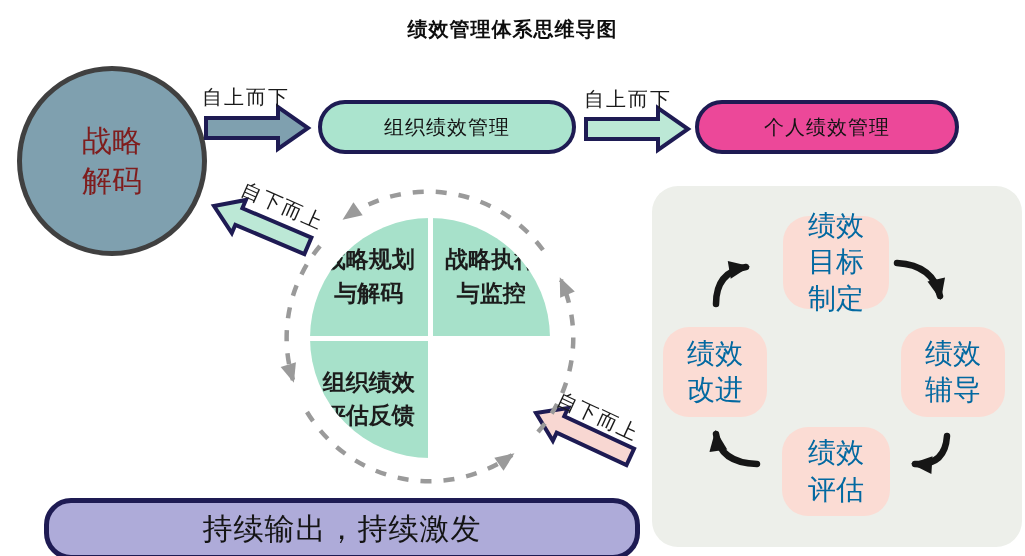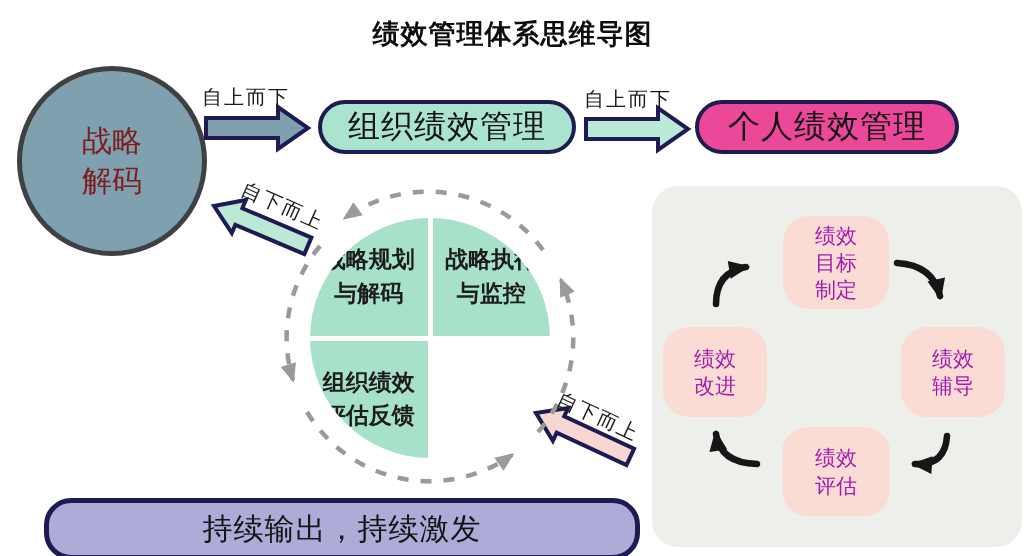--- a/index.html
+++ b/index.html
@@ -3,34 +3,34 @@
 <meta charset="utf-8">
 <style>
   html,body{margin:0;padding:0;background:#ffffff;}
   .stage{
     position:relative;width:1025px;height:556px;background:#ffffff;overflow:hidden;
     font-family:"Liberation Sans","DejaVu Sans",sans-serif;color:#111;
   }
   .abs{position:absolute;}
   .title{
     left:0;top:16px;width:100%;text-align:center;
-    font-size:27px;font-weight:bold;color:#0d0d0d;letter-spacing:1px;
+    font-size:20px;font-weight:bold;color:#0d0d0d;letter-spacing:1px;
   }
   
   .strategy-circle{
     left:17px;top:66px;width:180px;height:180px;border-radius:50%;
     background:#7FA0AF;border:5px solid #404040;
     display:flex;align-items:center;justify-content:center;text-align:center;
     font-size:30px;line-height:1.35;color:#7f1d1d;white-space:pre-line;
   }
   
   .pill{
     border:4px solid #1E1B53;border-radius:27px;
     display:flex;align-items:center;justify-content:center;
-    font-size:32px;color:#141414;letter-spacing:1px;
+    font-size:20px;color:#141414;letter-spacing:1px;
   }
   .pill-org{left:318px;top:100px;width:250px;height:46px;background:#ABE4CE;}
   .pill-personal{left:695px;top:100px;width:256px;height:46px;background:#ec4899;}
   .pill-bottom{
     left:44px;top:498px;width:586px;height:52px;background:#AEABD9;
     border-width:5px;font-size:30px;
   }
   
   .flow-label{font-size:20px;color:#1a1a1a;letter-spacing:2px;}
   .lbl-td1{left:202px;top:84px;}
@@ -46,21 +46,21 @@
     background:#A7E1CA;display:flex;align-items:center;justify-content:center;text-align:center;
     font-size:23px;font-weight:bold;line-height:1.45;color:#1c1c1c;white-space:pre-line;
   }
   
   .gray-panel{
     left:652px;top:186px;width:370px;height:361px;border-radius:26px;background:#EDEFEA;
   }
   .pink-box{
     background:#FBDCD4;border-radius:26px;
     display:flex;align-items:center;justify-content:center;text-align:center;
-    font-size:21px;line-height:1.3;color:#a21caf;white-space:pre-line;
+    font-size:28px;line-height:1.3;color:#0369a1;white-space:pre-line;
   }
   .pb-top{left:783px;top:216px;width:106px;height:93px;}
   .pb-right{left:901px;top:327px;width:104px;height:90px;}
   .pb-bottom{left:782px;top:427px;width:108px;height:89px;}
   .pb-left{left:663px;top:327px;width:104px;height:90px;}
   .overlay{left:0;top:0;width:1025px;height:556px;pointer-events:none;}
 </style>
 </head>
 <body>
 

